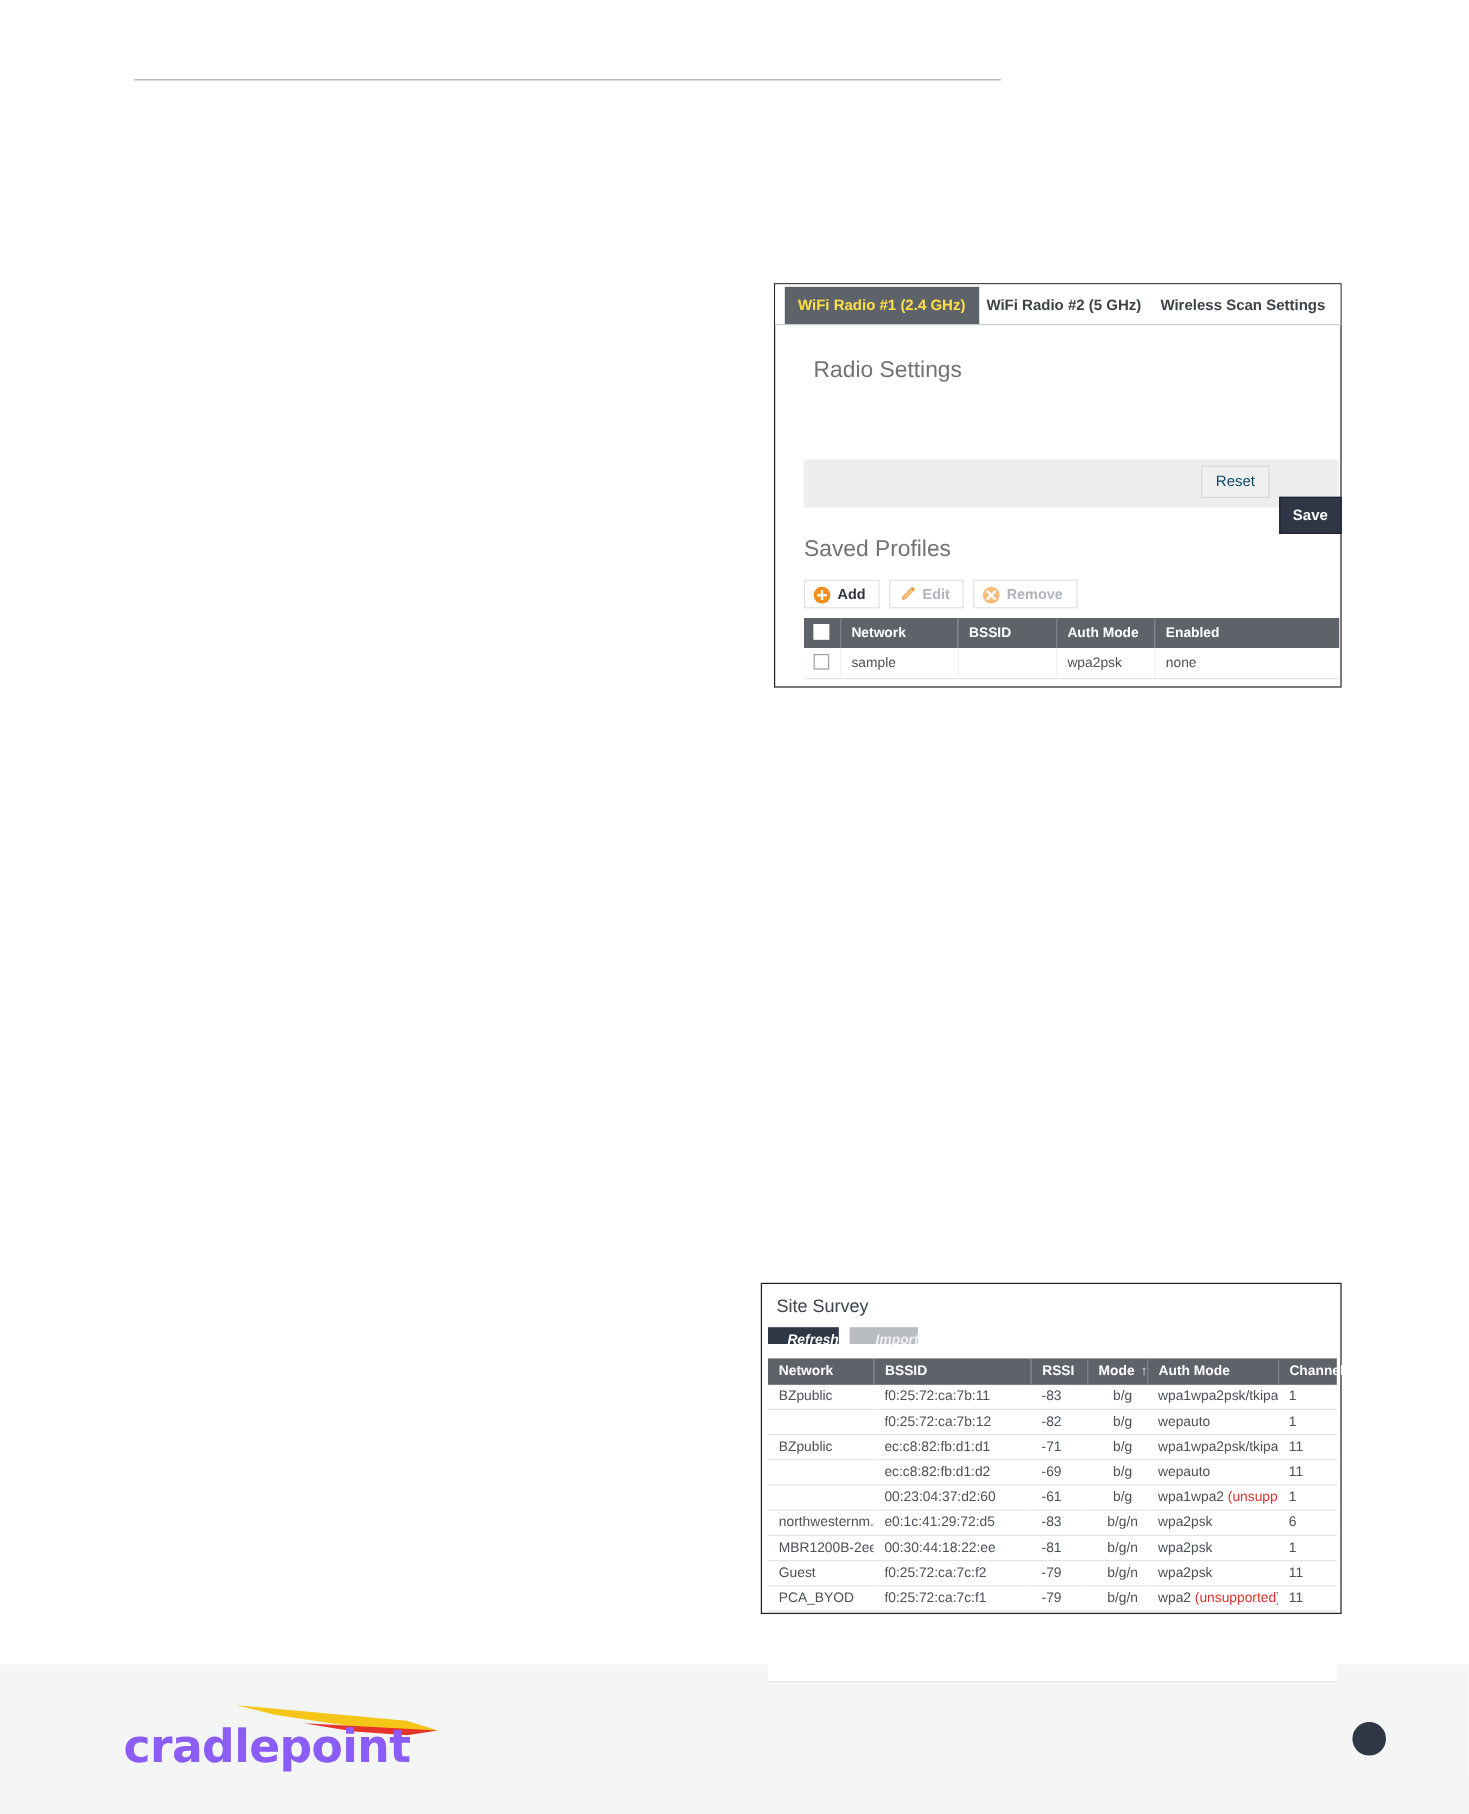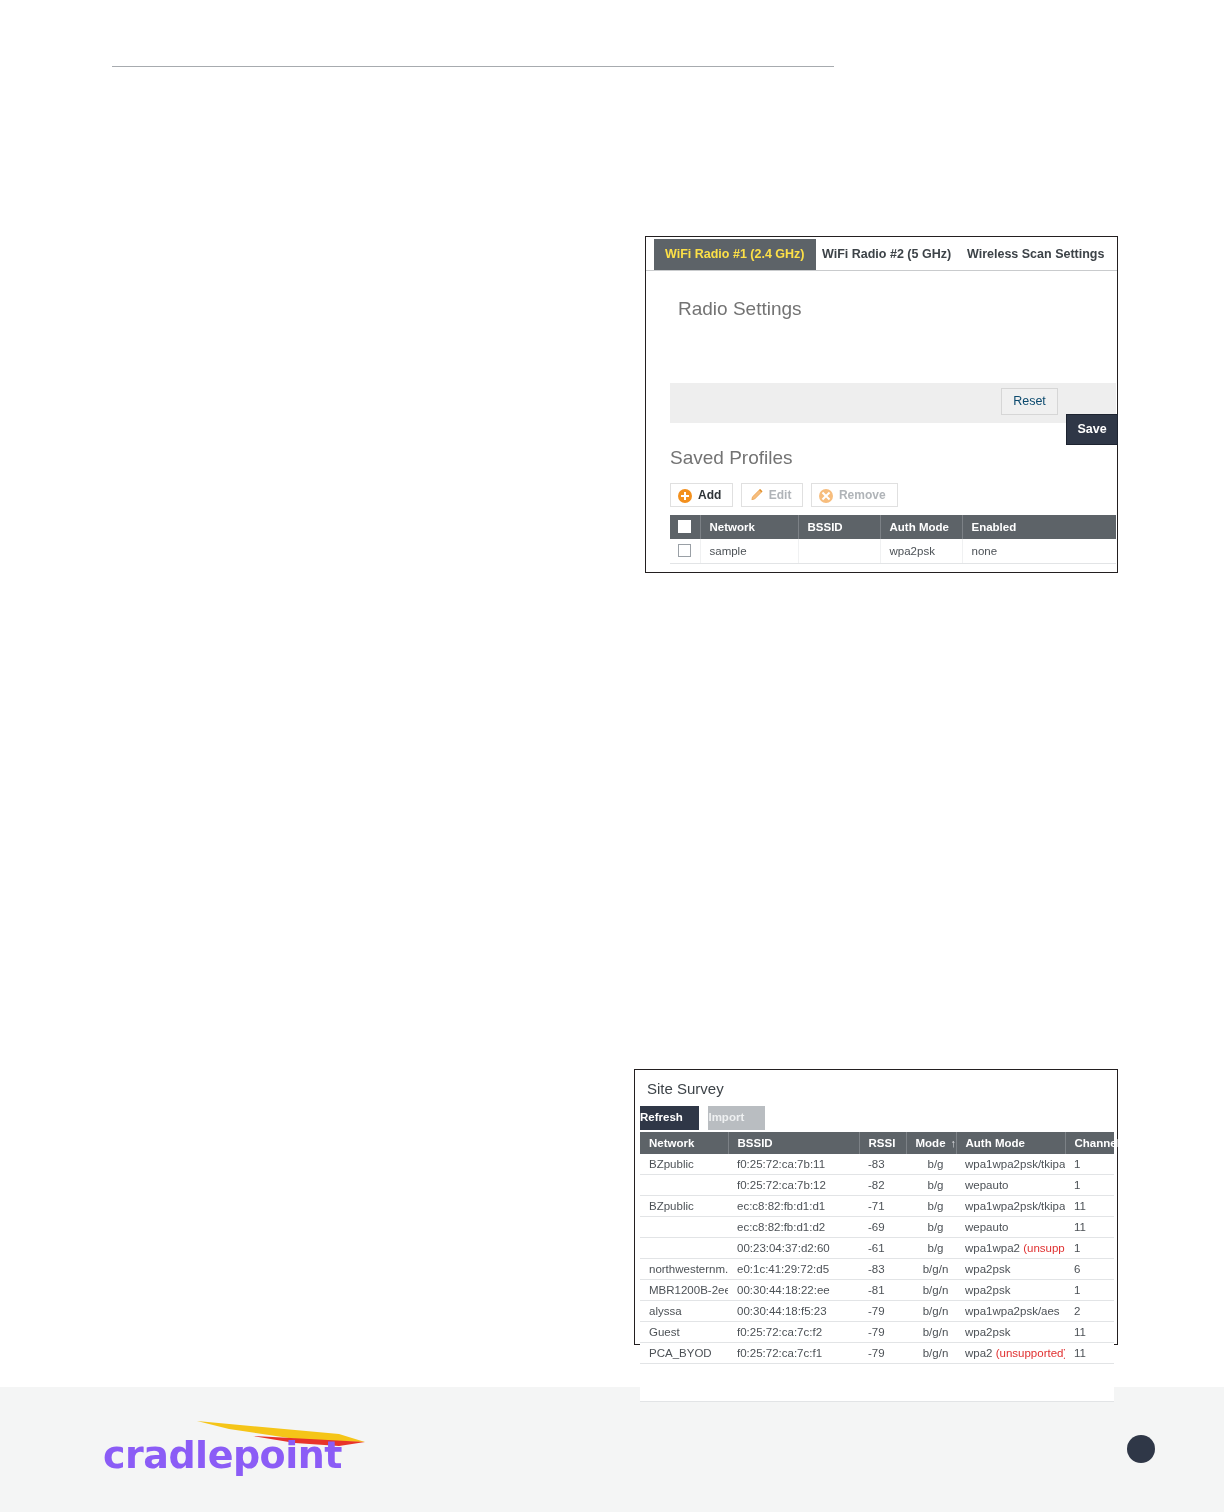--- a/index.html
+++ b/index.html
@@ -362,27 +362,28 @@
   }
 
   .survey-toolbar {
     position: absolute;
     left: 5px;
     top: 36px;
     height: 22px;
   }
   .sbtn {
     display: inline-block;
-    height: 24px;
+    height: 14px;
     line-height: 22px;
     font-size: 11.5px;
     font-weight: bold;
-    text-align: left;
+    text-align: right;
     box-sizing: border-box;
     vertical-align: top;
+    font-style: italic;
   }
   .sbtn-refresh {
     width: 59px;
     background: #2f3747;
     color: #ffffff;
     margin-right: 5px;
   }
   .sbtn-import {
     width: 57px;
     background: #b9bdc1;
@@ -566,28 +567,20 @@
         </tr>
         <tr>
           <td class="s-net">MBR1200B-2ee</td>
           <td class="s-bssid">00:30:44:18:22:ee</td>
           <td class="s-rssi">-81</td>
           <td class="s-mode">b/g/n</td>
           <td class="s-auth">wpa2psk</td>
           <td class="s-chan">1</td>
         </tr>
         <tr>
-          <td class="s-net">alyssa</td>
-          <td class="s-bssid">00:30:44:18:f5:23</td>
-          <td class="s-rssi">-79</td>
-          <td class="s-mode">b/g/n</td>
-          <td class="s-auth">wpa1wpa2psk/aes</td>
-          <td class="s-chan">2</td>
-        </tr>
-        <tr>
           <td class="s-net">Guest</td>
           <td class="s-bssid">f0:25:72:ca:7c:f2</td>
           <td class="s-rssi">-79</td>
           <td class="s-mode">b/g/n</td>
           <td class="s-auth">wpa2psk</td>
           <td class="s-chan">11</td>
         </tr>
         <tr>
           <td class="s-net">PCA_BYOD</td>
           <td class="s-bssid">f0:25:72:ca:7c:f1</td>

